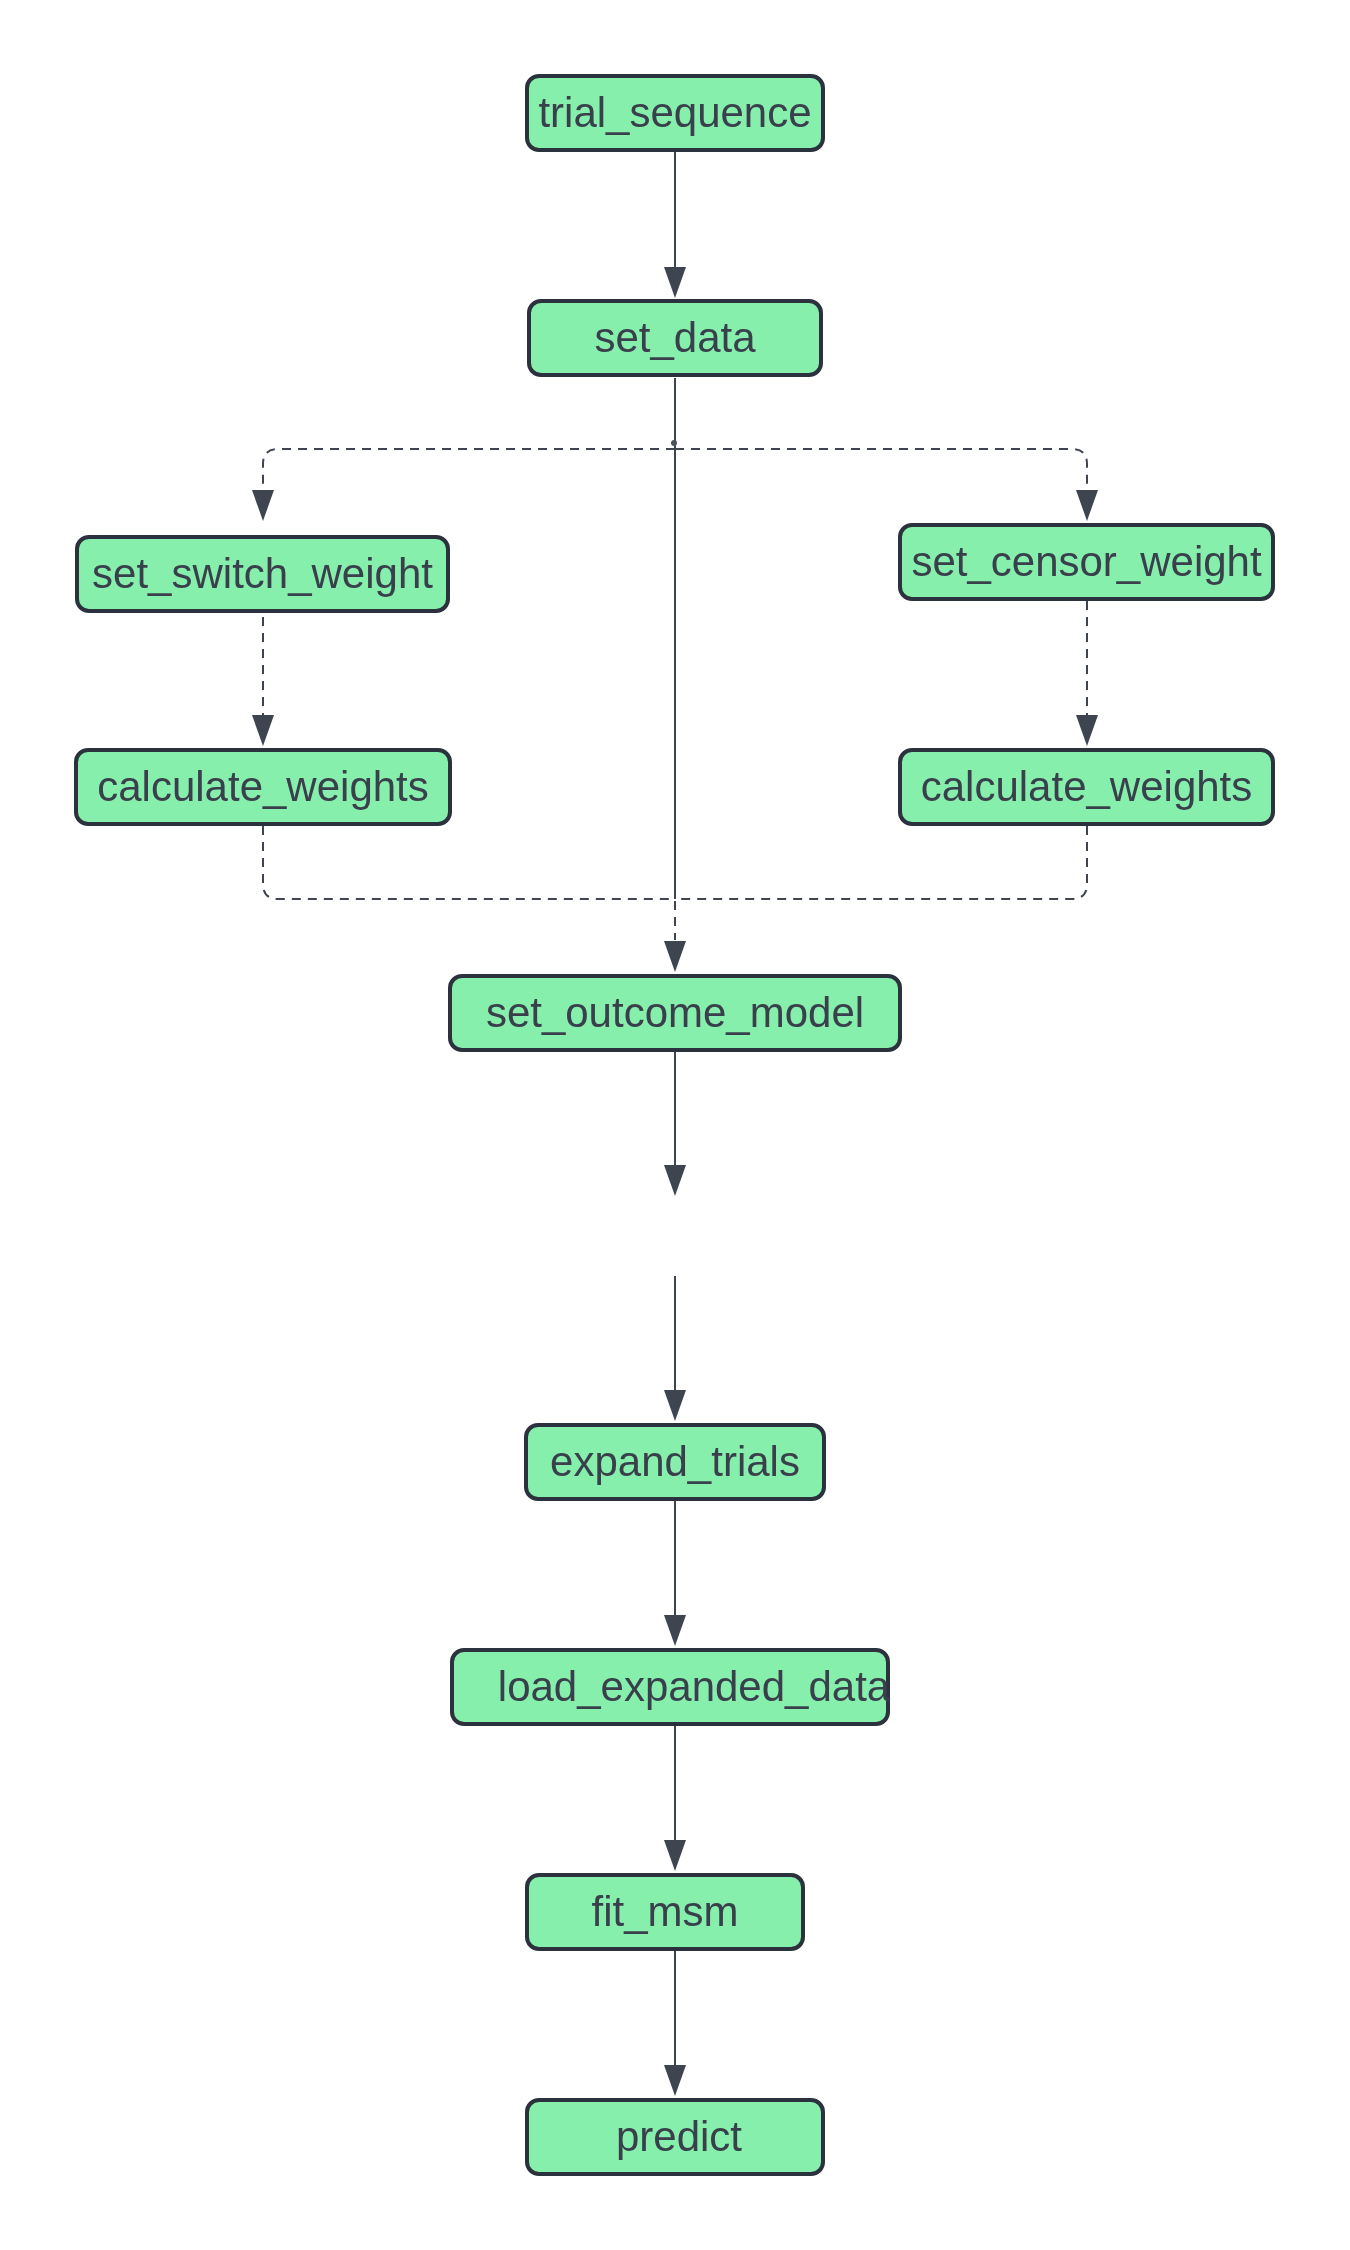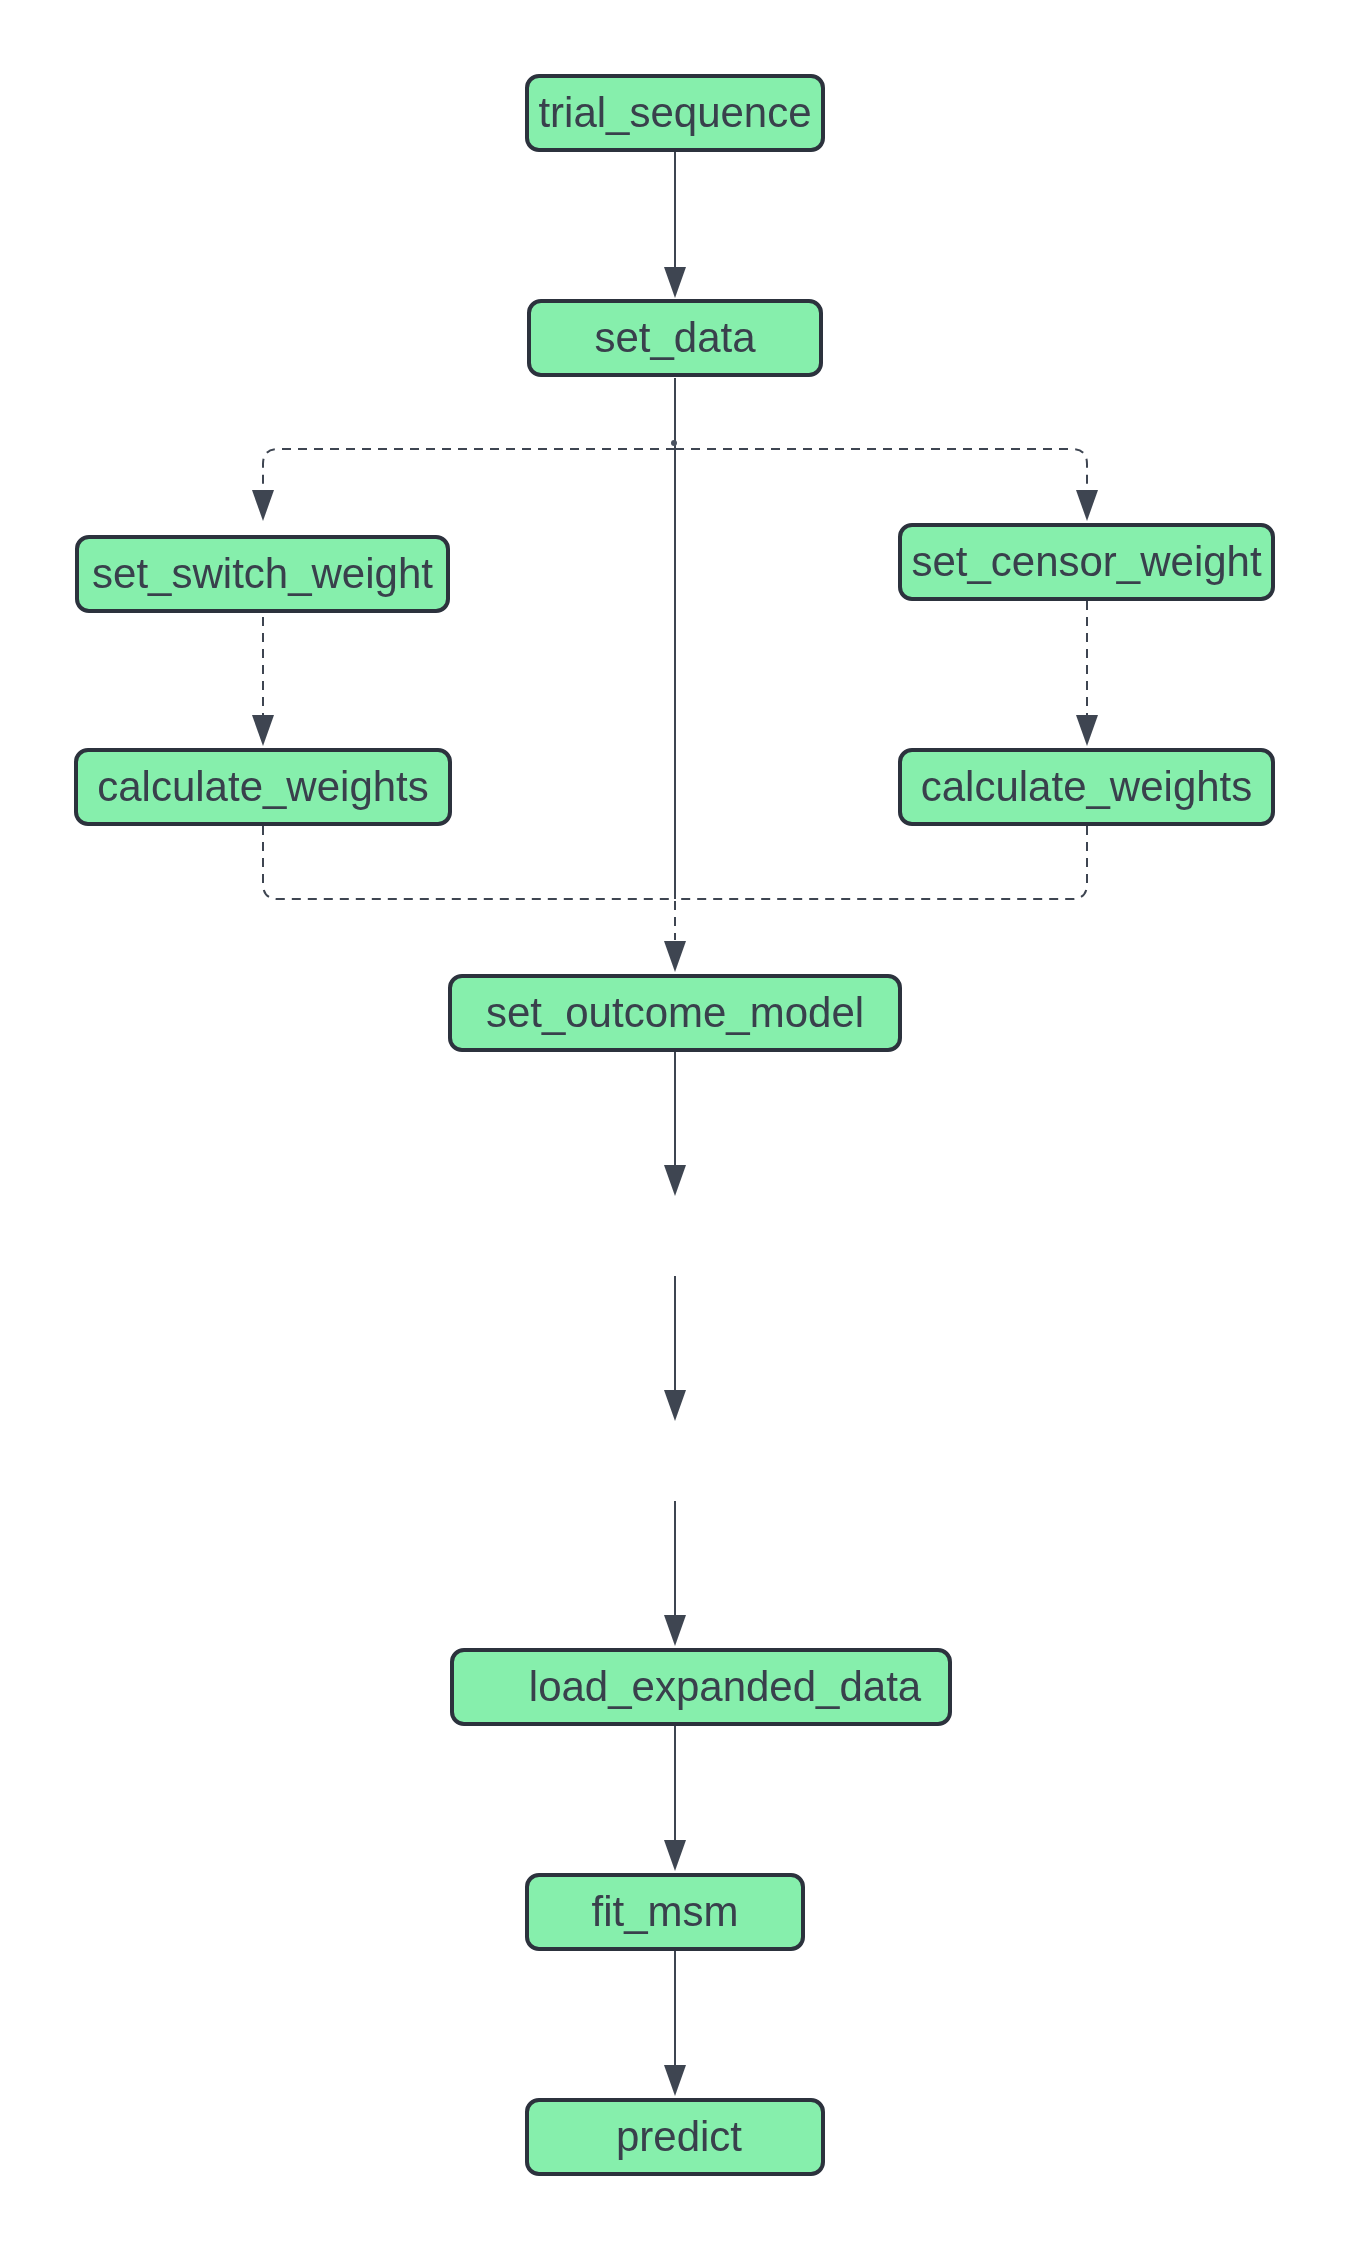--- a/index.html
+++ b/index.html
@@ -59,21 +59,21 @@
   
   .n-trial   { left: 525px;  top: 74px;   width: 300px; }
   .n-setdata { left: 527px;  top: 299px;  width: 296px; }
   .n-switch  { left: 75px;   top: 523px;  width: 375px; margin-top: 12px; }
   .n-censor  { left: 898px;  top: 523px;  width: 377px; }
   .n-calcl   { left: 74px;   top: 748px;  width: 378px; }
   .n-calcr   { left: 898px;  top: 748px;  width: 377px; }
   .n-outcome { left: 448px;  top: 974px;  width: 454px; }
   .n-expopt  { left: 448px;  top: 1198px; width: 454px; }
   .n-expand  { left: 524px;  top: 1423px; width: 302px; }
-  .n-load    { left: 450px;  top: 1648px; width: 502px; padding-left: 48px; }
+  .n-load    { left: 450px;  top: 1648px; width: 440px; padding-left: 48px; }
   .n-fit     { left: 525px;  top: 1873px; width: 280px; }
   .n-predict { left: 525px;  top: 2098px; width: 300px; padding-left: 8px; }
 </style>
 </head>
 <body>
 
 <div class="canvas">
 
   <svg class="edges" viewBox="0 0 1350 2250" xmlns="http://www.w3.org/2000/svg">
 
@@ -116,17 +116,18 @@
     <polygon class="arrowhead" points="664,2065 686,2065 675,2096"></polygon>
   </svg>
 
   <div class="node n-trial">trial_sequence</div>
   <div class="node n-setdata">set_data</div>
   <div class="node n-switch">set_switch_weight</div>
   <div class="node n-censor">set_censor_weight</div>
   <div class="node n-calcl">calculate_weights</div>
   <div class="node n-calcr">calculate_weights</div>
   <div class="node n-outcome">set_outcome_model</div>
+  <div class="node n-expand">expand_trials</div>
   <div class="node n-load">load_expanded_data</div>
   <div class="node n-fit">fit_msm</div>
   <div class="node n-predict">predict</div>
 
 </div>
 
 </body></html>

